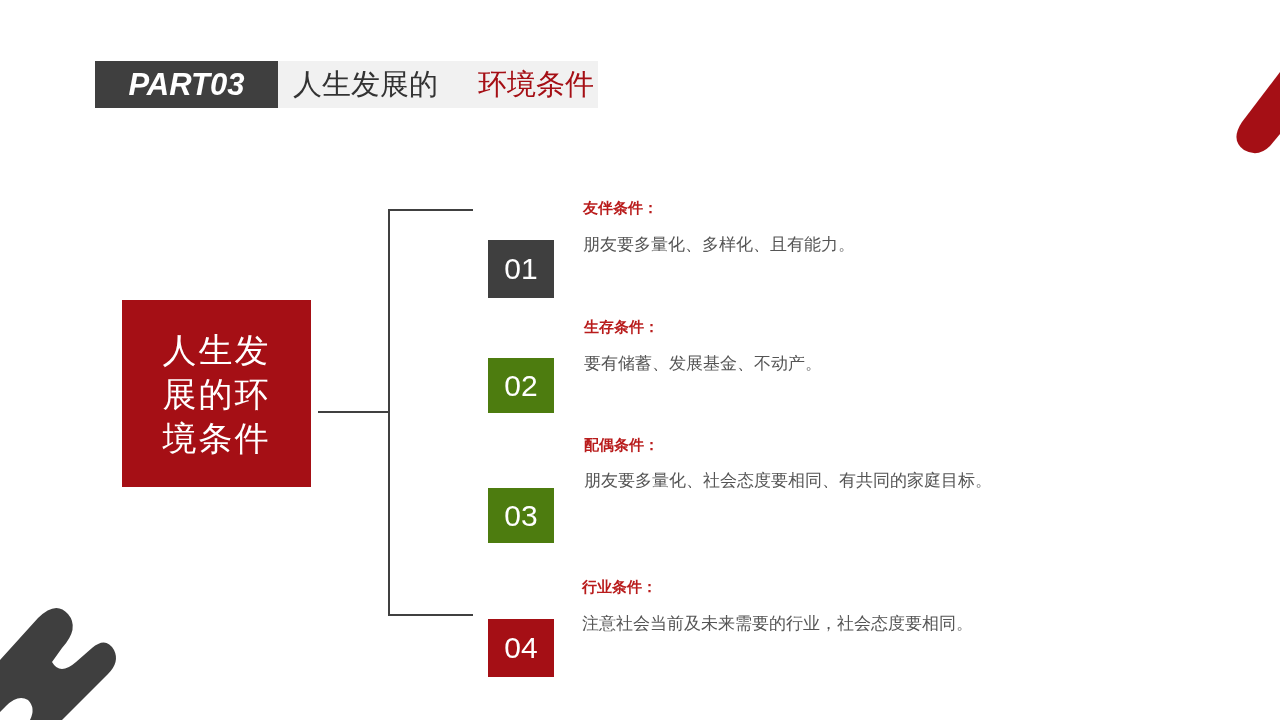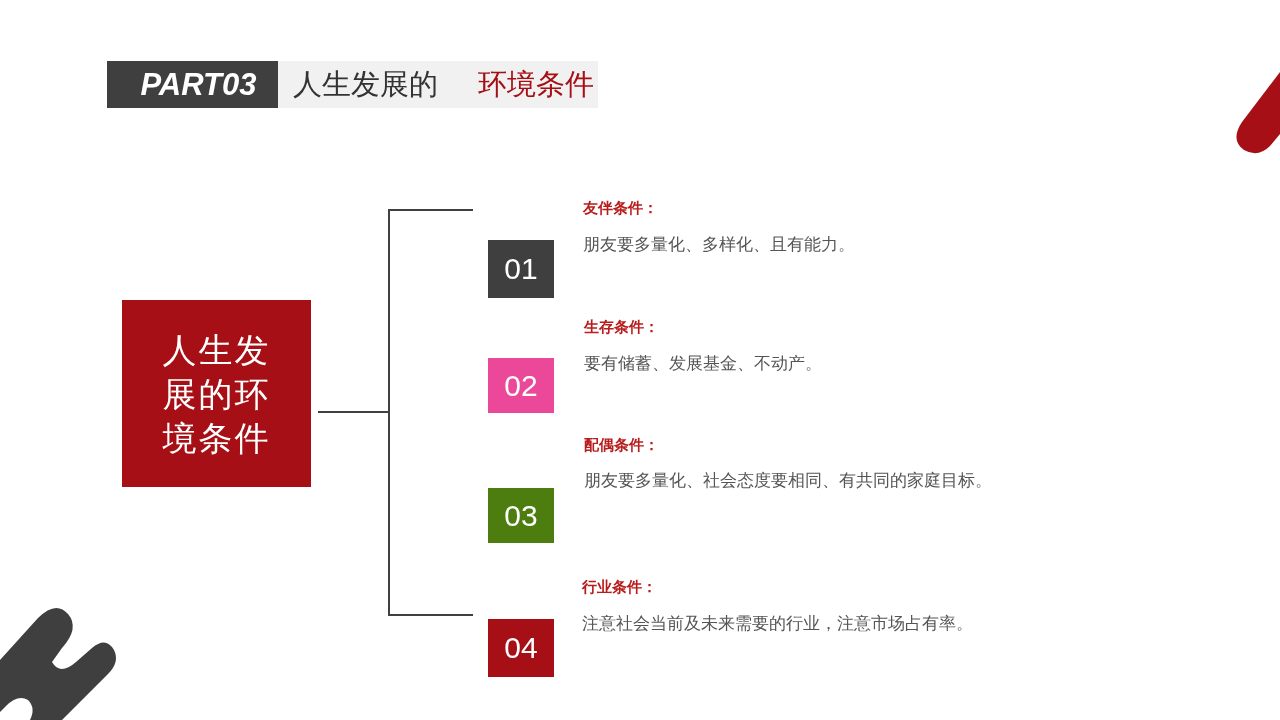--- a/index.html
+++ b/index.html
@@ -1,21 +1,21 @@
 <!DOCTYPE html>
 <html><head>
 <meta charset="utf-8">
 <style>
   html, body { margin:0; padding:0; }
   body { width:1280px; height:720px; background:#ffffff; position:relative; overflow:hidden;
          font-family:"DejaVu Sans","Liberation Sans",sans-serif; }
   .abs { position:absolute; }
   .part-box { left:95px; top:61px; width:183px; height:47px; background:#3f3f3f; color:#fff;
               font-family:"Liberation Sans",sans-serif; font-weight:bold; font-style:italic;
-              font-size:31px; line-height:47px; text-align:center;margin-left:12px; }
+              font-size:31px; line-height:47px; text-align:center; }
   .title-box { left:278px; top:61px; width:320px; height:47px; background:#f1f1f1;
                font-size:29px; line-height:47px; padding-left:15px; box-sizing:border-box; color:#333; white-space:nowrap; }
   .title-box .hl { color:#a50f15;margin-left:40px; }
   .center-box { left:122px; top:300px; width:189px; height:187px; background:#a50f15; color:#fff;
                 font-family:"DejaVu Serif","Liberation Serif",serif; font-size:34px; line-height:44px;
                 display:flex; align-items:center; justify-content:center; text-align:center; letter-spacing:2px; }
   .center-box span { display:block; width:120px; }
   .line { background:#404040; position:absolute; }
   .num { position:absolute; left:488px; width:66px; color:#fff; font-family:"Liberation Sans",sans-serif;
          font-size:30px; display:flex; align-items:center; justify-content:center;margin-top:48px; }
@@ -42,23 +42,23 @@
 
 <div class="line" style="left:318px;top:411px;width:72px;height:2px"></div>
 <div class="line" style="left:388px;top:209px;width:2px;height:407px"></div>
 <div class="line" style="left:388px;top:209px;width:85px;height:2px"></div>
 <div class="line" style="left:388px;top:614px;width:85px;height:2px"></div>
 
 <div class="num" style="top:192px;height:58px;background:#3f3f3f">01</div>
 <div class="item-title" style="left:583px;top:199px">友伴条件：</div>
 <div class="item-desc" style="left:583px;top:233px">朋友要多量化、多样化、且有能力。</div>
 
-<div class="num" style="top:310px;height:55px;background:#ec4899">02</div>
+<div class="num" style="top:310px;height:55px;background:#4d7c0f">02</div>
 <div class="item-title" style="left:584px;top:318px">生存条件：</div>
 <div class="item-desc" style="left:584px;top:352px">要有储蓄、发展基金、不动产。</div>
 
 <div class="num" style="top:440px;height:55px;background:#4d7c0f">03</div>
 <div class="item-title" style="left:584px;top:436px">配偶条件：</div>
 <div class="item-desc" style="left:584px;top:469px">朋友要多量化、社会态度要相同、有共同的家庭目标。</div>
 
 <div class="num" style="top:571px;height:58px;background:#a50f15">04</div>
 <div class="item-title" style="left:582px;top:578px">行业条件：</div>
-<div class="item-desc" style="left:582px;top:612px">注意社会当前及未来需要的行业，注意市场占有率。</div>
+<div class="item-desc" style="left:582px;top:612px">注意社会当前及未来需要的行业，社会态度要相同。</div>
 
 </body></html>

